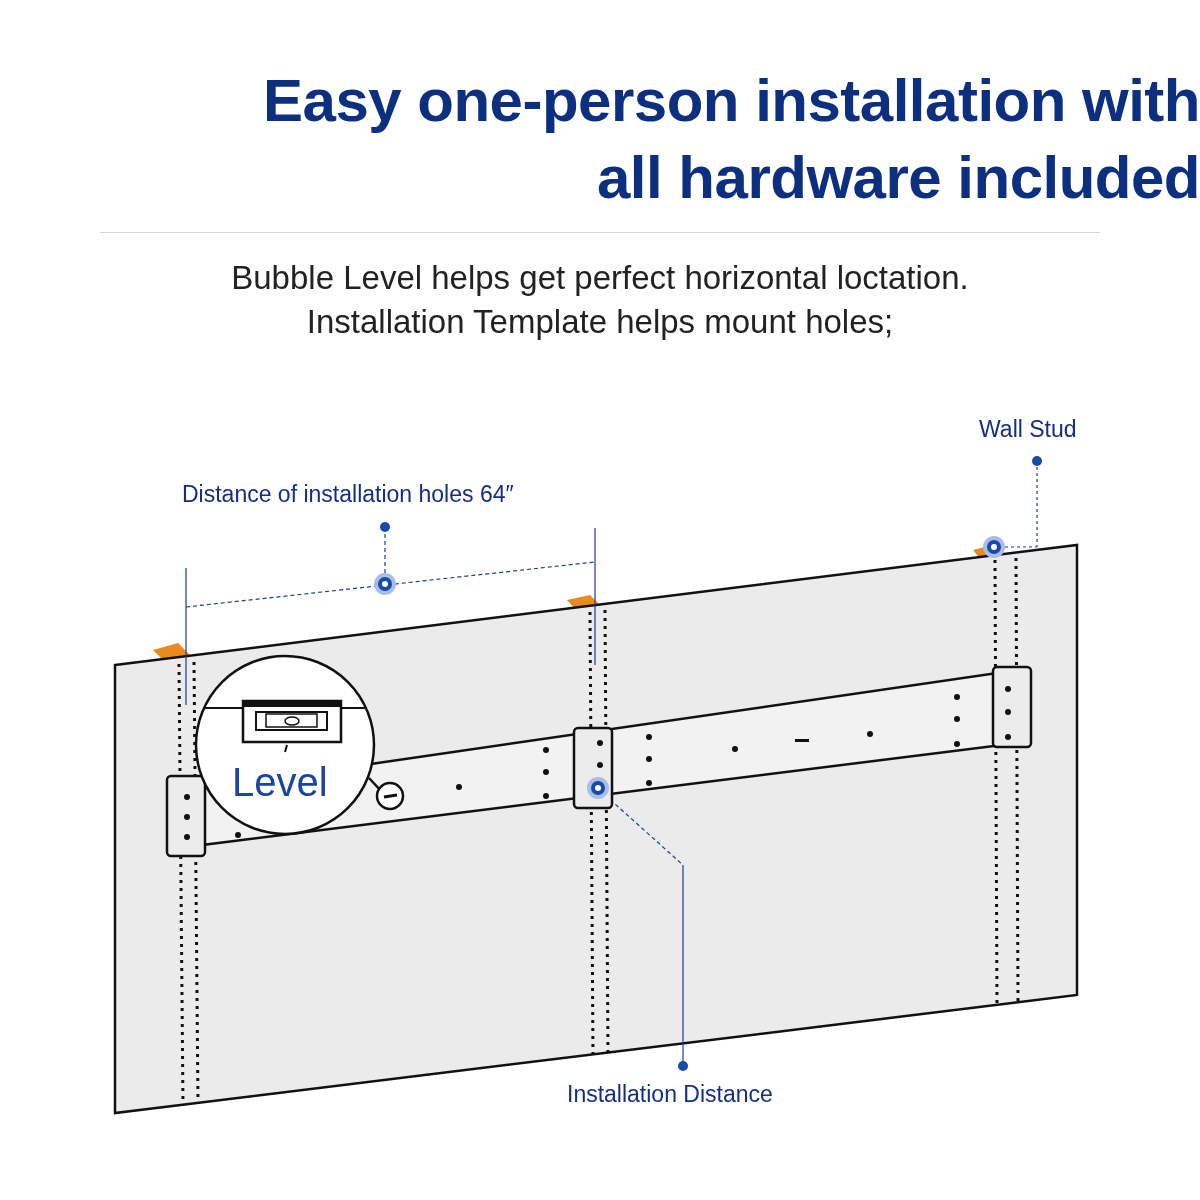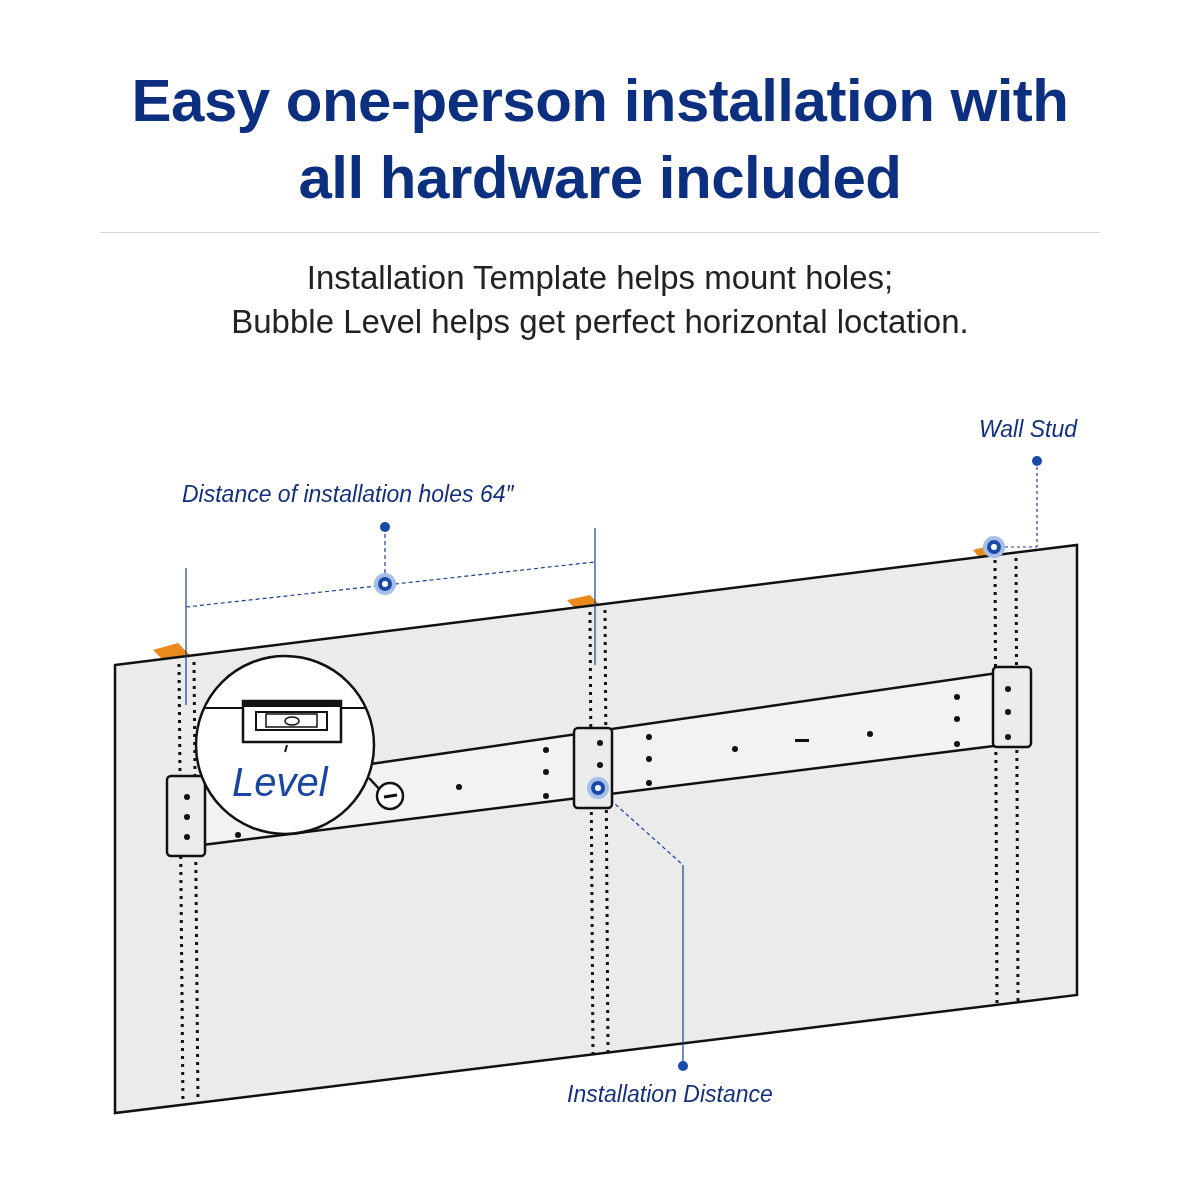--- a/index.html
+++ b/index.html
@@ -1,33 +1,33 @@
 <!DOCTYPE html>
 <html><head>
 <meta charset="utf-8">
 <style>
   html,body{margin:0;padding:0;background:#ffffff;}
   body{width:1200px;height:1200px;position:relative;overflow:hidden;font-family:"Liberation Sans",sans-serif;}
-  .title{position:absolute;left:0;top:62px;width:1200px;text-align:center;color:#0d2f80;font-weight:bold;font-size:60px;line-height:77px;letter-spacing:-0.5px;}
+  .title{position:absolute;left:0;top:62px;width:1200px;text-align:right;color:#0d2f80;font-weight:bold;font-size:60px;line-height:77px;letter-spacing:-0.5px;}
   .divider{position:absolute;left:100px;top:232px;width:1000px;height:0;border-top:1px solid #d8d8d8;}
   .subtitle{position:absolute;left:0;top:256px;width:1200px;text-align:center;color:#222;font-size:33px;line-height:44px;}
-  .label{position:absolute;color:#13307f;font-size:23px;white-space:nowrap;font-style:italic;}
+  .label{position:absolute;color:#13307f;font-size:23px;white-space:nowrap;}
   svg{position:absolute;left:0;top:0;}
 </style>
 </head>
 <body>
 
 <div class="title">
   <div>Easy one-person installation with</div>
   <div>all hardware included</div>
 </div>
 <div class="divider"></div>
 <div class="subtitle">
+  <div>Bubble Level helps get perfect horizontal loctation.</div>
   <div>Installation Template helps mount holes;</div>
-  <div>Bubble Level helps get perfect horizontal loctation.</div>
 </div>
 
 <svg width="1200" height="1200" viewBox="0 0 1200 1200">
 
   <g fill="#e88a1c">
     <polygon points="153,650 178,643 190,655 165,662"></polygon>
     <polygon points="567,600 590,595 601,606 578,612"></polygon>
     <polygon points="973,550 993,545 1003,556 982,561"></polygon>
   </g>
 

